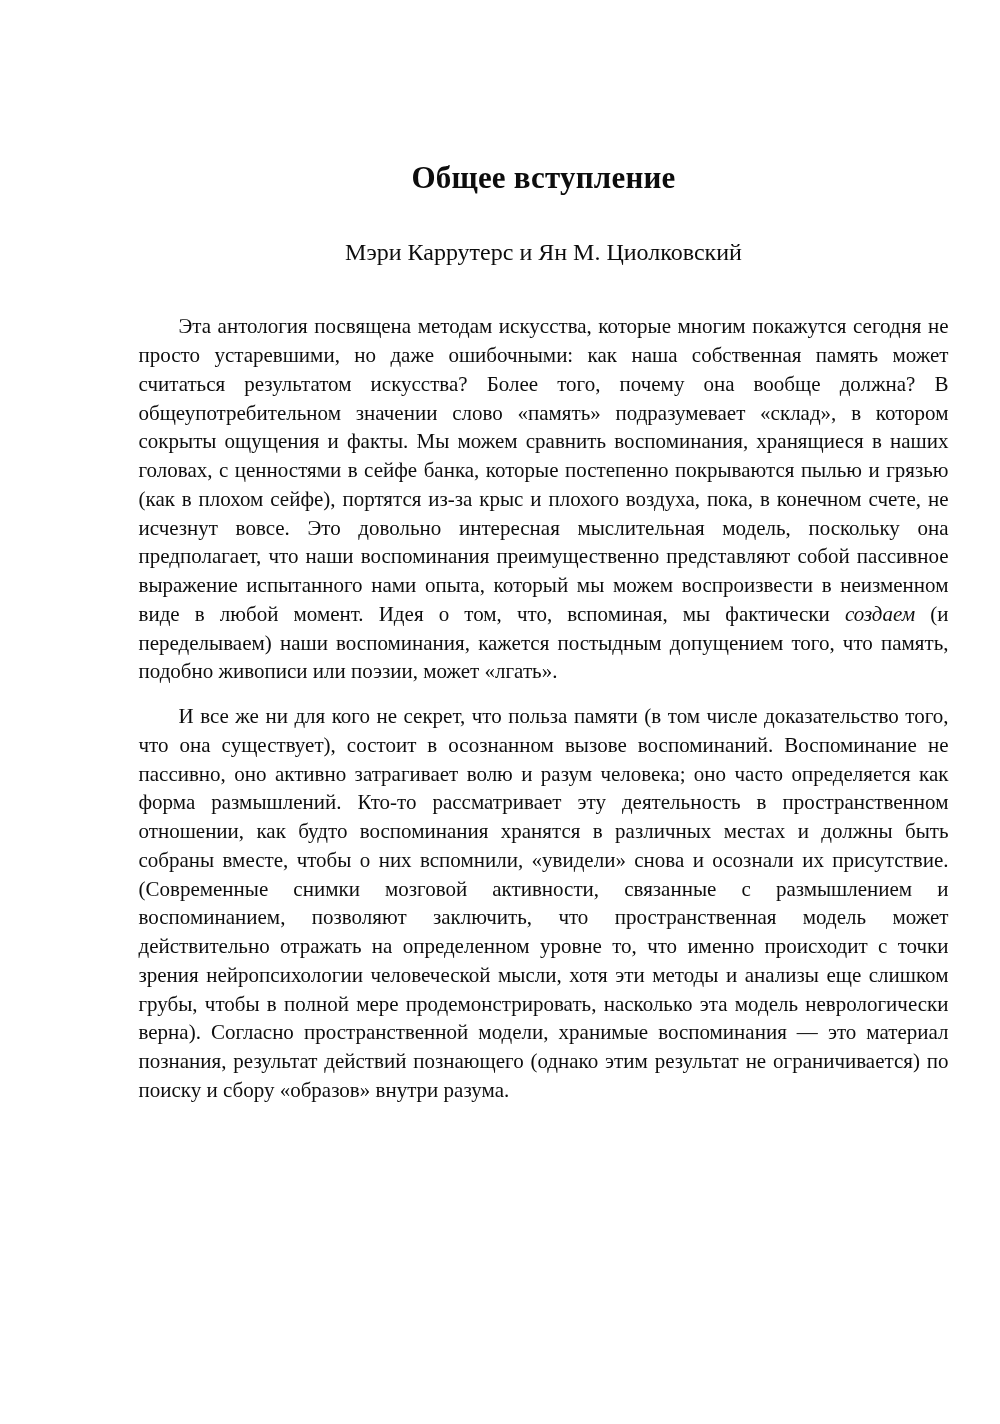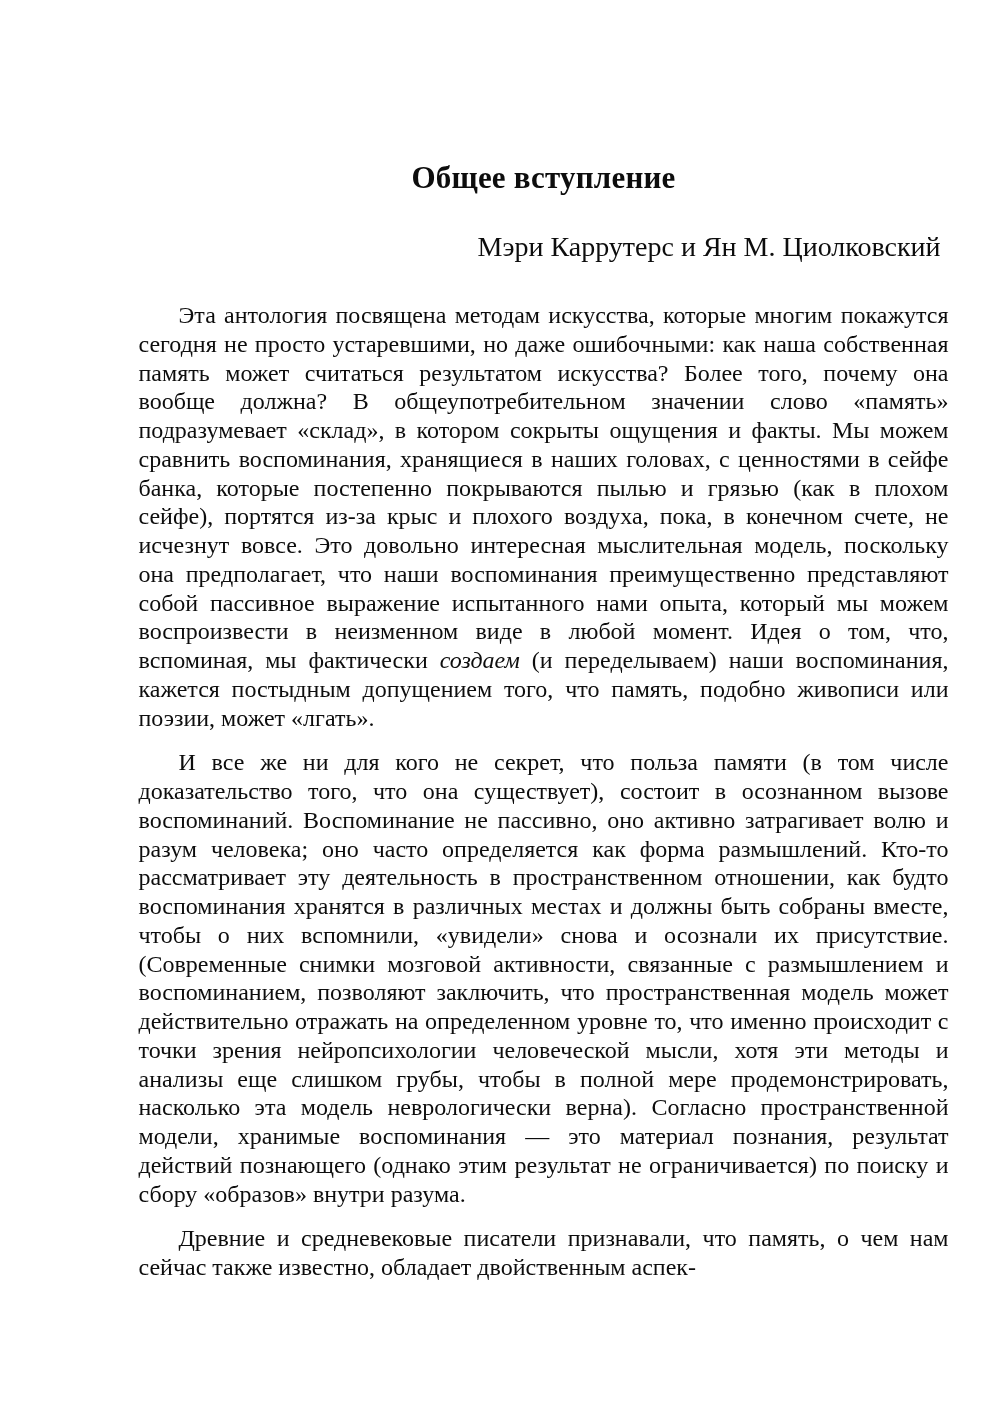--- a/index.html
+++ b/index.html
@@ -26,33 +26,33 @@
   .doc-title {
     margin: 0;
     padding-top: 160px;
     text-align: center;
     font-size: 31px;
     font-weight: bold;
     line-height: 1.15;
     letter-spacing: 0.2px;
   }
   .doc-byline {
-    margin: 8px;
+    margin: 16px;
     padding-top: 26px;
-    text-align: right;
-    font-size: 28px;
+    text-align: center;
+    font-size: 24px;
     font-weight: normal;
     line-height: 1.2;
   }
   .body-block {
     padding-top: 30px;
   }
   p.para {
     margin: 0;
-    font-size: 24px;
+    font-size: 21px;
     line-height: 28.75px;
     text-align: justify;
     text-justify: inter-word;
     text-indent: 40px;
     hyphens: manual;
     -webkit-hyphens: manual;
   }
   p.para + p.para {
     margin-top: 16px;
   }
@@ -66,17 +66,16 @@
 <div class="page">
   <div class="content">
 
     <h1 class="doc-title">Общее вступление</h1>
 
     <p class="doc-byline">Мэри Каррутерс и Ян М. Циолковский</p>
 
     <div class="body-block">
       <p class="para">Эта антология посвящена методам искусства, которые многим покажутся сегодня не просто устаревшими, но даже ошибочными: как наша собственная память может считаться результатом искусства? Более того, почему она вообще должна? В общеупотребительном значении слово «память» подразумевает «склад», в котором сокрыты ощущения и факты. Мы можем сравнить воспоминания, хранящиеся в наших головах, с ценностями в сейфе банка, которые постепенно покрываются пылью и грязью (как в плохом сейфе), портятся из-за крыс и плохого воздуха, пока, в конечном счете, не исчезнут вовсе. Это довольно интересная мыслительная модель, поскольку она предполагает, что наши воспоминания преимущественно представляют собой пассивное выражение испытанного нами опыта, который мы можем воспроизвести в неизменном виде в любой момент. Идея о том, что, вспоминая, мы фактически <span class="ital">создаем</span> (и переделываем) наши воспоминания, кажется постыдным допущением того, что память, подобно живописи или поэзии, может «лгать».</p>
       <p class="para">И все же ни для кого не секрет, что польза памяти (в том числе доказательство того, что она существует), состоит в осознанном вызове воспоминаний. Воспоминание не пассивно, оно активно затрагивает волю и разум человека; оно часто определяется как форма размышлений. Кто-то рассматривает эту деятельность в пространственном отношении, как будто воспоминания хранятся в различных местах и должны быть собраны вместе, чтобы о них вспомнили, «увидели» снова и осознали их присутствие. (Современные снимки мозговой активности, связанные с размышлением и воспоминанием, позволяют заключить, что пространственная модель может действительно отражать на определенном уровне то, что именно происходит с точки зрения нейропсихологии человеческой мысли, хотя эти методы и анализы еще слишком грубы, чтобы в полной мере продемонстрировать, насколько эта модель неврологически верна). Согласно пространственной модели, хранимые воспоминания — это материал познания, результат действий познающего (однако этим результат не ограничивается) по поиску и сбору «образов» внутри разума.</p>
-      <p class="para">Древние и средневековые писатели признавали, что память, о чем нам сейчас также известно, обладает двойственным аспек-</p>
     </div>
 
   </div>
 </div>
 
 </body></html>

